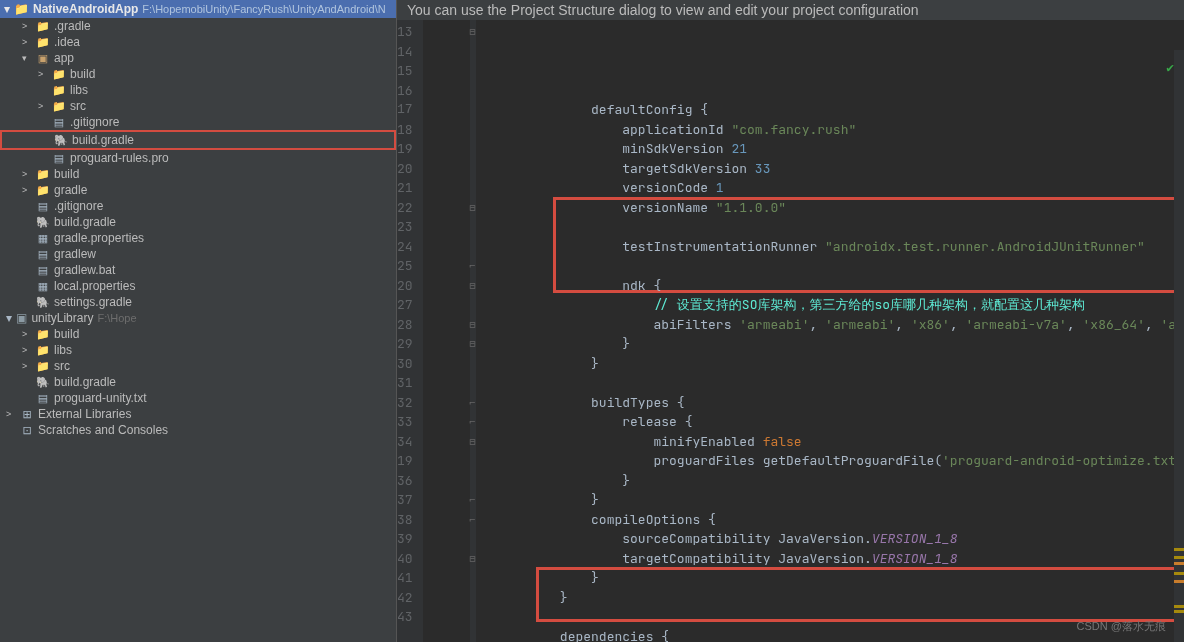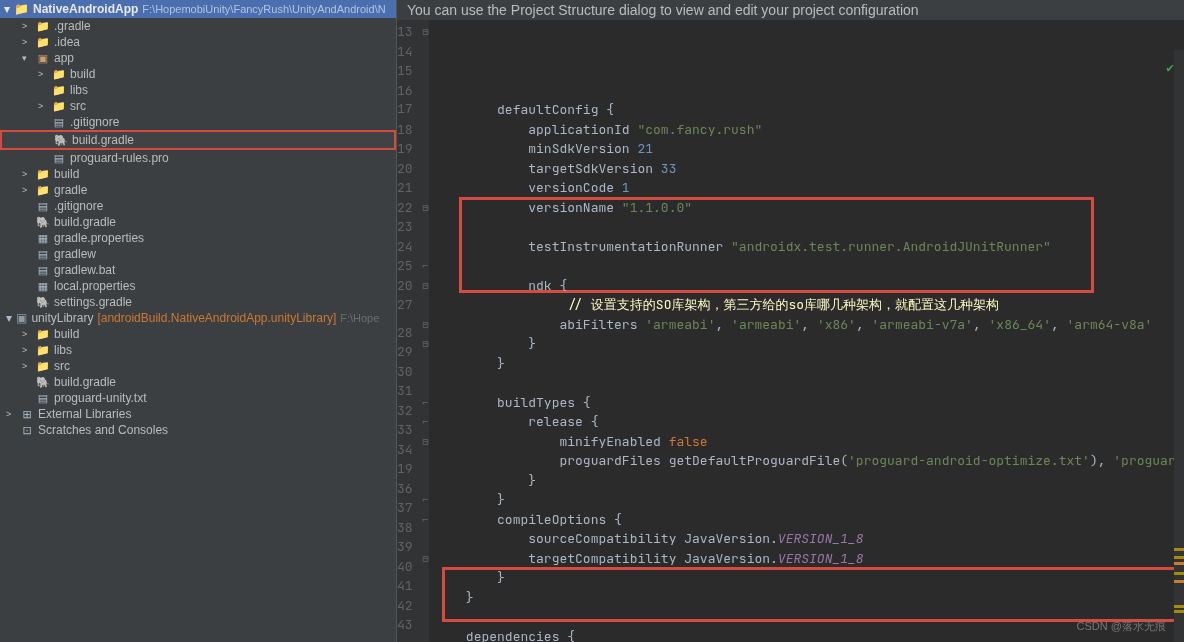--- a/index.html
+++ b/index.html
@@ -81,20 +81,21 @@
 .notif-links { display: flex; gap: 18px; }
 .notif-links a { color: #589df6; text-decoration: none; cursor: pointer; }
 .code-area {
   flex: 1;
   display: flex;
   overflow: hidden;
   position: relative;
   font-family: 'JetBrains Mono', 'Consolas', monospace;
   font-size: 13px;
   line-height: 19.5px;
+  gap: 47px;
 }
 .gutter {
   width: 46px;
   text-align: right;
   color: #606366;
   background: #313335;
   padding-top: 2px;
   padding-right: 10px;
   user-select: none;
 }
@@ -107,21 +108,21 @@
 .code-lines {
   flex: 1;
   padding-top: 2px;
   padding-left: 6px;
   white-space: pre;
   position: relative;
 }
 .code-lines .ln { height: 19.5px; position: relative; }
 .str { color: #6a8759; }
 .num { color: #6897bb; }
-.cmt { color: #fef9c3; margin-left: 8px; }
+.cmt { color: #5eead4; }
 .fld { color: #9876aa; font-style: italic; }
 .nm { color: #a9b7c6; }
 .bool { color: #cc7832; }
 .highlight-box {
   position: absolute;
   border: 3px solid #d44c40;
   pointer-events: none;
 }
 .hb-ndk { left: 30px; top: 177px; width: 635px; height: 96px; }
 .hb-deps { left: 13px; top: 547px; width: 760px; height: 55px; }
@@ -251,21 +252,20 @@
         </div>
         <div class="tree-item" style="padding-left: 22px;">
           <span class="chevron"></span>
           <span class="icon gradle-icon">🐘</span>
           <span class="tree-label">settings.gradle</span>
         </div>
         <div class="module-row" style="padding-left: 6px;">
           <span class="chevron">▾</span>
           <span class="icon folder-icon">▣</span>
           <span class="module-label">unityLibrary</span> 
-          <span class="module-brackets">[androidBuild.NativeAndroidApp.unityLibrary]</span> 
           <span class="module-path">F:\Hope</span>
         </div>
         <div class="tree-item" style="padding-left: 22px;">
           <span class="chevron">&gt;</span>
           <span class="icon folder-icon brown">📁</span>
           <span class="tree-label">build</span>
         </div>
         <div class="tree-item" style="padding-left: 22px;">
           <span class="chevron">&gt;</span>
           <span class="icon folder-icon">📁</span>
@@ -313,21 +313,21 @@
           <div style="height: 19.5px;">18</div>
           <div style="height: 19.5px;">19</div>
           <div style="height: 19.5px;">20</div>
           <div style="height: 19.5px;">21</div>
           <div style="height: 19.5px;">22</div>
           <div style="height: 19.5px;">23</div>
           <div style="height: 19.5px;">24</div>
           <div style="height: 19.5px;">25</div>
           <div style="height: 19.5px;">20</div>
           <div style="height: 19.5px;">27</div>
-          <div style="height: 19.5px; margin-top: 8px;">28</div>
+          <div style="height: 19.5px;">28</div>
           <div style="height: 19.5px;">29</div>
           <div style="height: 19.5px;">30</div>
           <div style="height: 19.5px;">31</div>
           <div style="height: 19.5px;">32</div>
           <div style="height: 19.5px;">33</div>
           <div style="height: 19.5px;">34</div>
           <div style="height: 19.5px;">19</div>
           <div style="height: 19.5px;">36</div>
           <div style="height: 19.5px;">37</div>
           <div style="height: 19.5px;">38</div>

